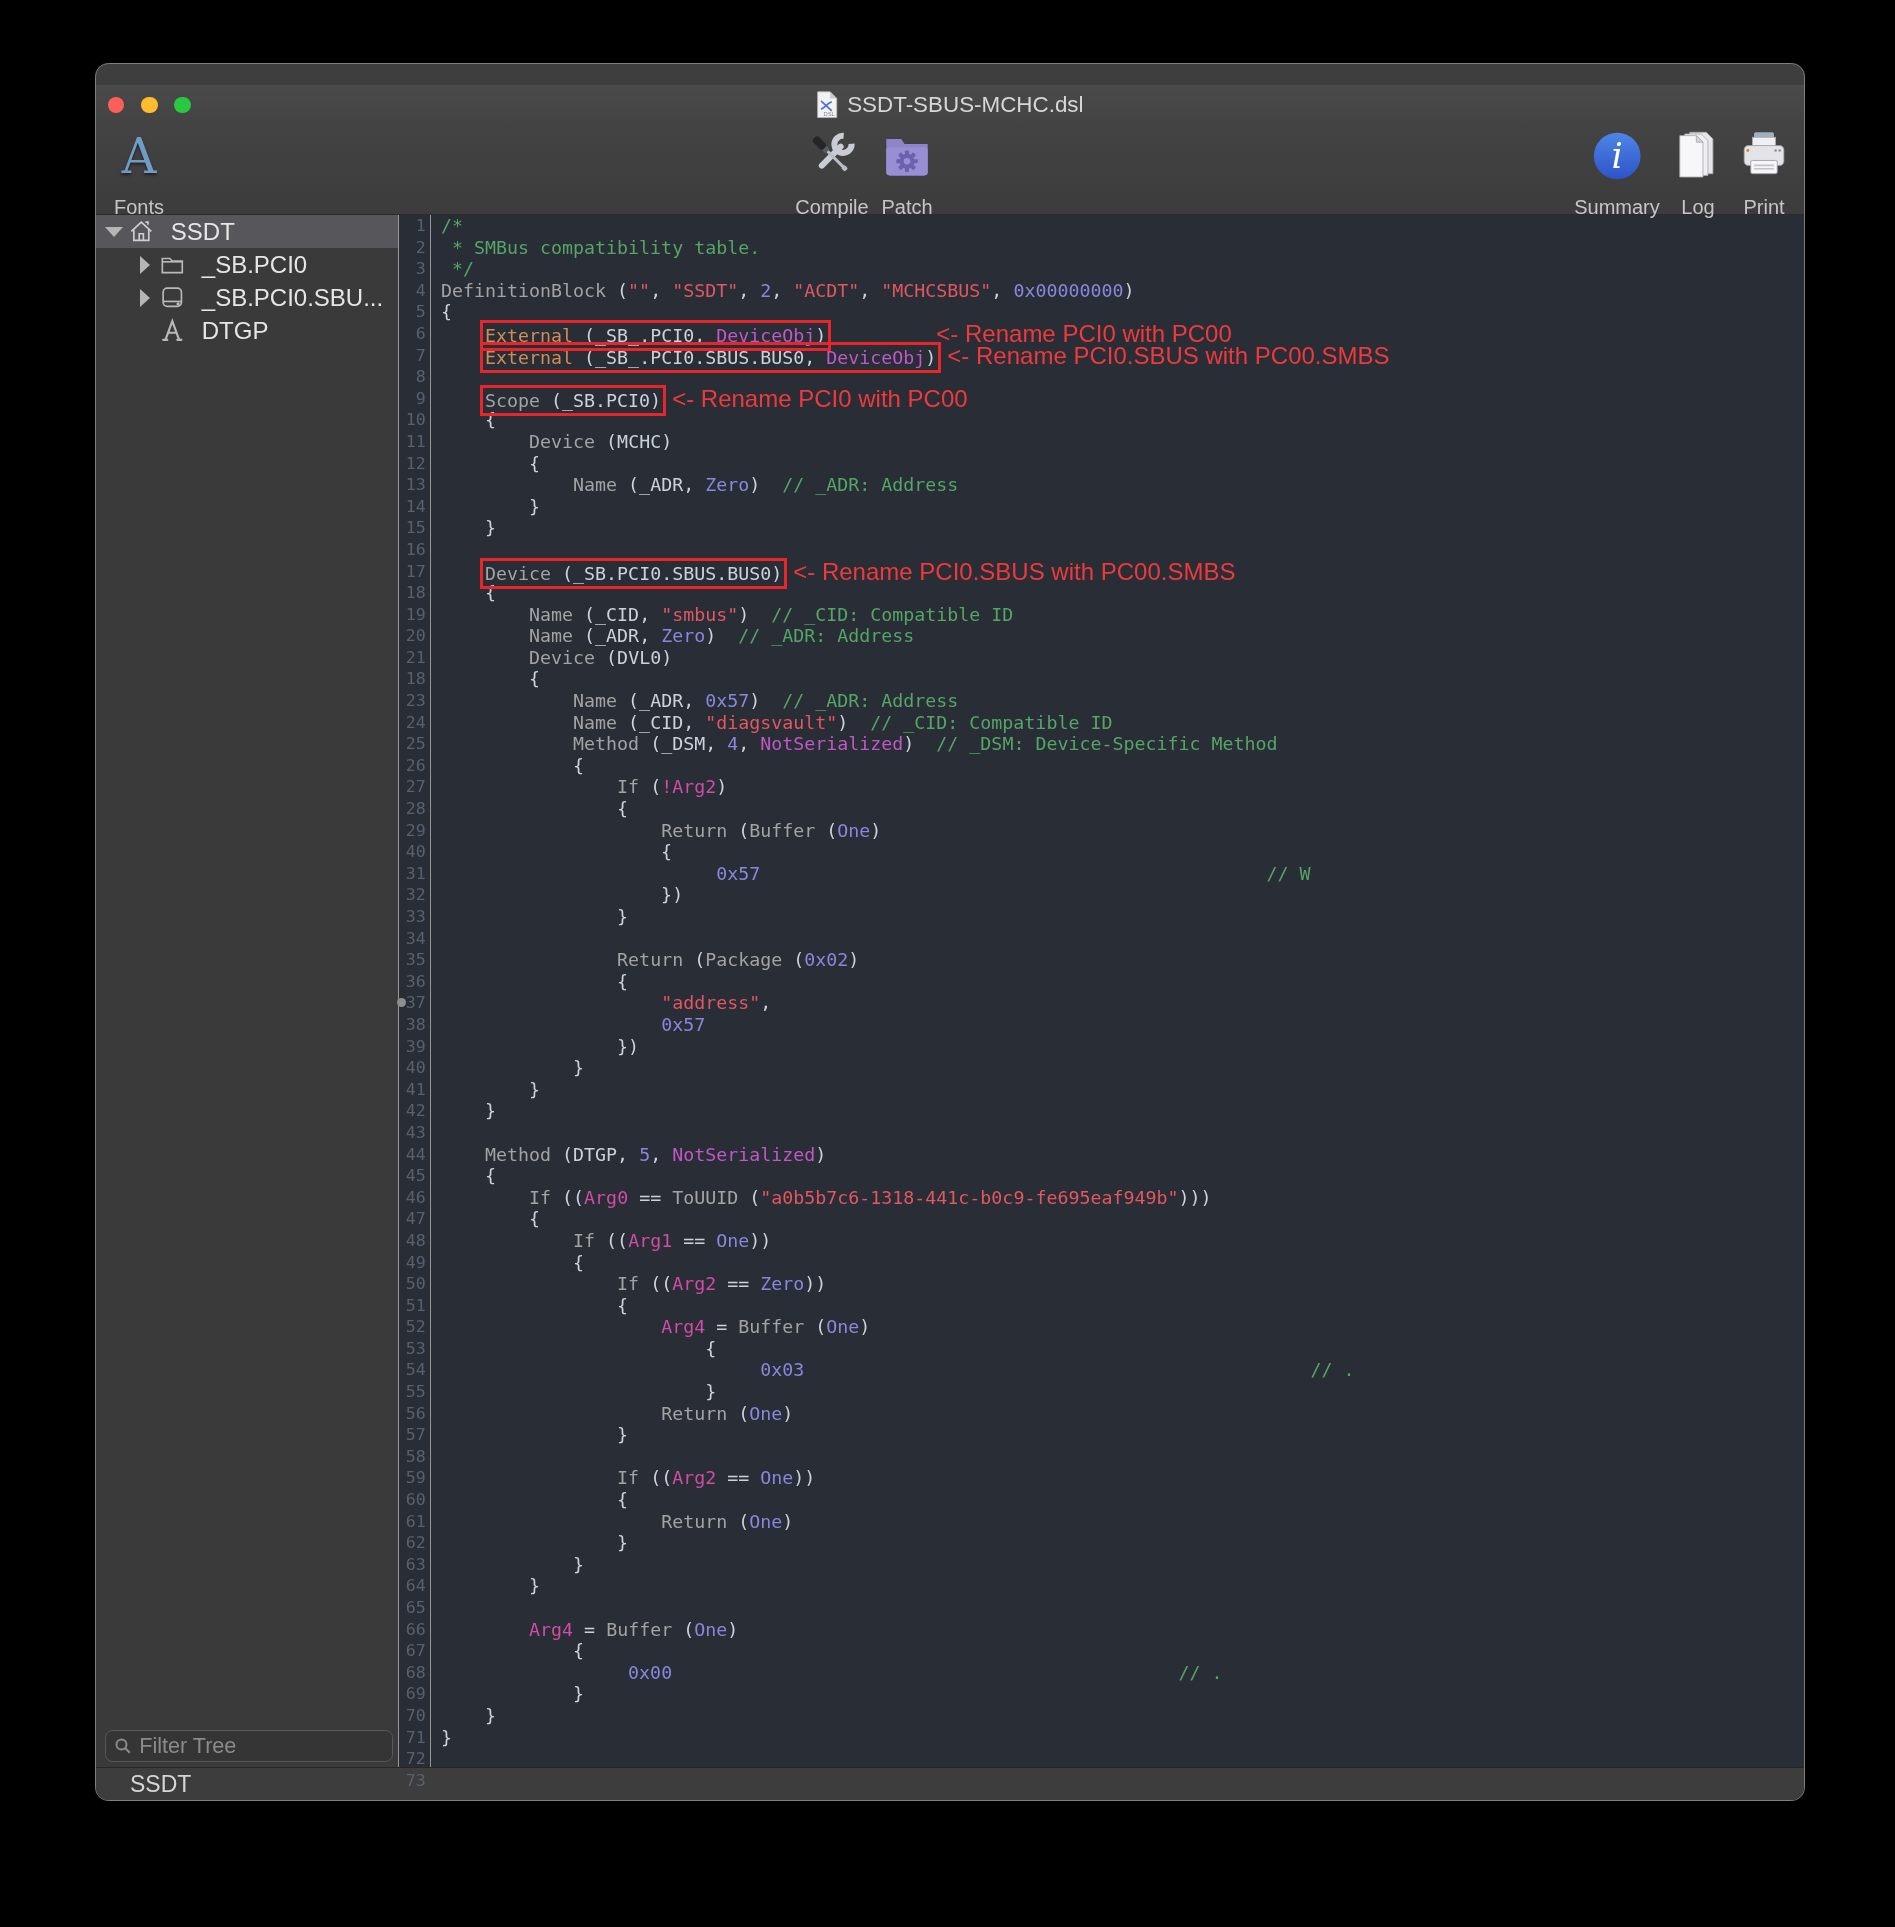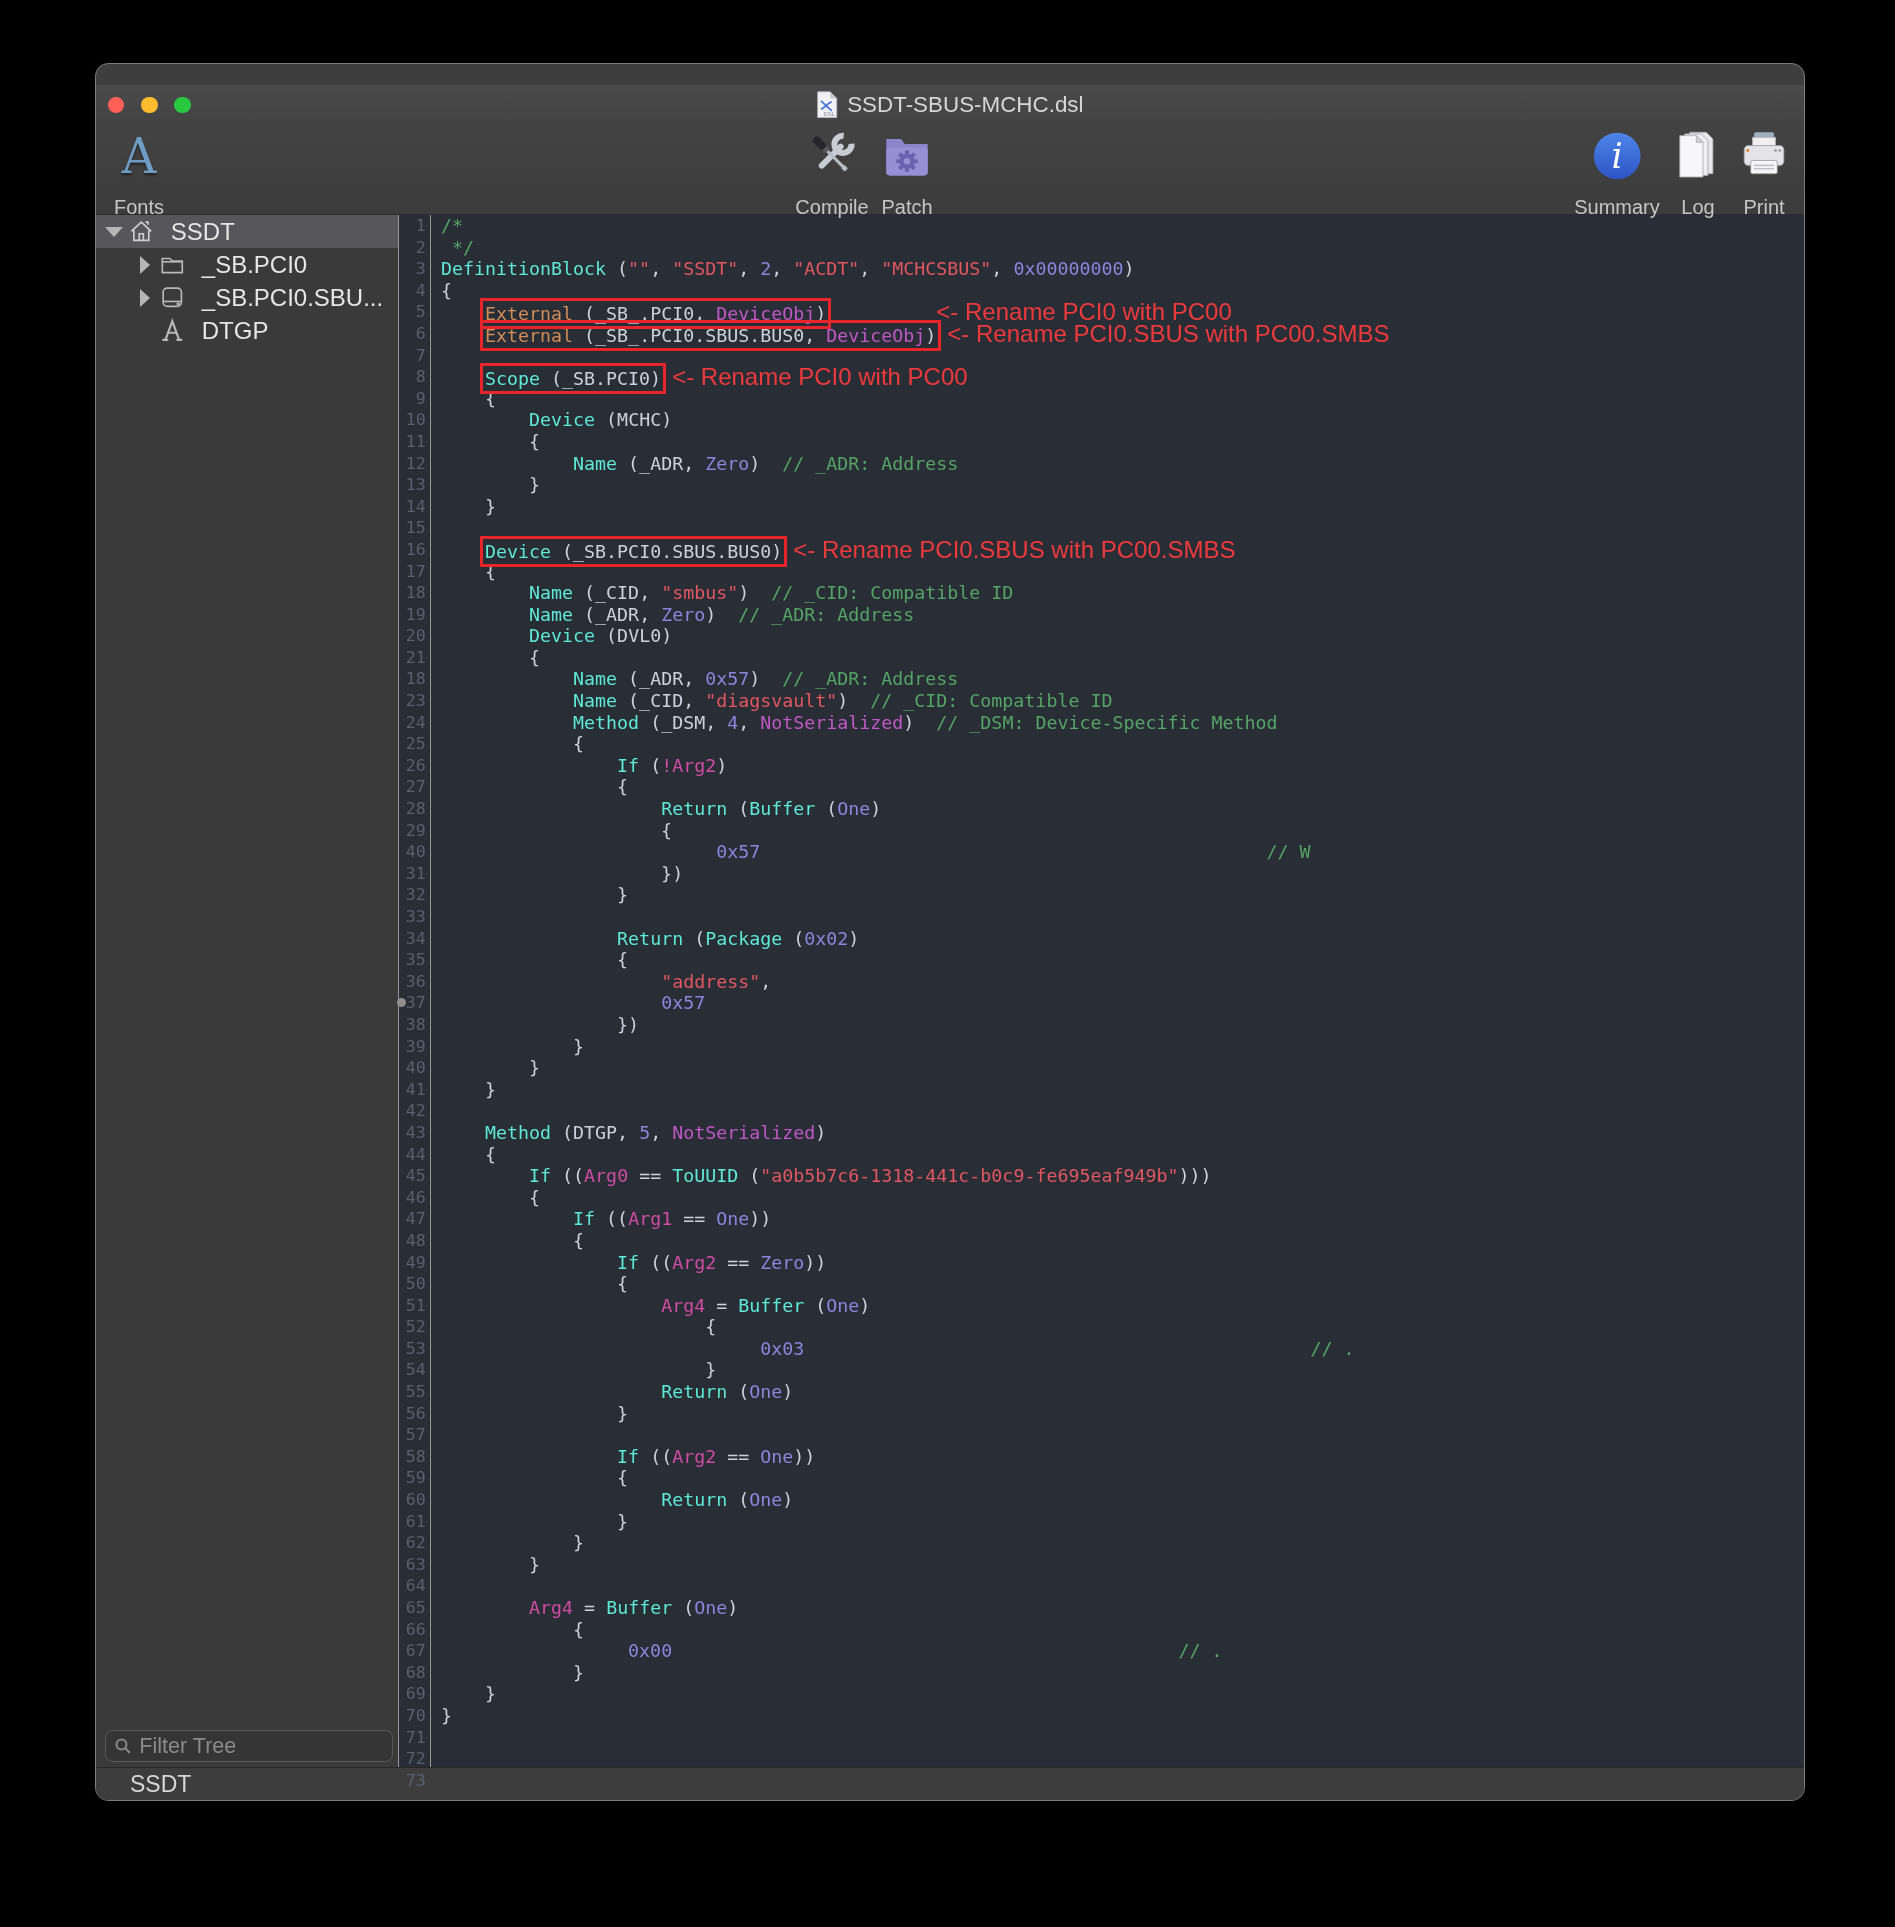--- a/index.html
+++ b/index.html
@@ -57,21 +57,21 @@
   #editor { flex:1 1 auto; background:#282d36; display:flex; min-width:0; font-family:"DejaVu Sans Mono",monospace; }
   #gutter {
     flex:0 0 33px; width:33px; border-left:1.7px solid #979797; border-right:1.7px solid #979797;
     color:#59606e; font-size:16.6px; text-align:right; padding-right:4.2px;
   }
   #gutter .ln { height:21.6px; line-height:21.6px; position:relative; }
   .marker { position:absolute; left:-1.7px; top:5.8px; width:9.1px; height:9.1px; border-radius:50%; background:#8e8e8e; }
   #code { flex:1; padding-left:10px; overflow:hidden; }
   .cl { height:21.6px; line-height:21.6px; white-space:pre; font-size:18.3px; }
   .tk-p { color:#ccd2dd; }
-  .tk-k { color:#5eead4; }
+  .tk-k { color:#a3a3a3; }
   .tk-c { color:#55a565; }
   .tk-s { color:#e25760; }
   .tk-n { color:#8a87dd; }
   .tk-m { color:#c058c6; }
   .tk-a { color:#d14da4; }
   .tk-e { color:#d08d58; }
   .tk-x { color:#ee3a3c; font-family:"Liberation Sans",sans-serif; font-size:24px; }
   .rbox { outline:3.3px solid #e8252b; outline-offset:2.5px; }
   
   #statusbar {
@@ -336,20 +336,21 @@
           <div class="ln">67</div>
           <div class="ln">68</div>
           <div class="ln">69</div>
           <div class="ln">70</div>
           <div class="ln">71</div>
           <div class="ln">72</div>
           <div class="ln">73</div>
         </div>
       <div id="code">
           <div class="cl"><span class="tk-c">/*</span></div>
+          <div class="cl"><span class="tk-c"> * SMBus compatibility table.</span></div>
           <div class="cl"><span class="tk-c"> */</span></div>
           <div class="cl"><span class="tk-k">DefinitionBlock</span><span class="tk-p"> (</span><span class="tk-s">""</span><span class="tk-p">, </span><span class="tk-s">"SSDT"</span><span class="tk-p">, </span><span class="tk-n">2</span><span class="tk-p">, </span><span class="tk-s">"ACDT"</span><span class="tk-p">, </span><span class="tk-s">"MCHCSBUS"</span><span class="tk-p">, </span><span class="tk-n">0x00000000</span><span class="tk-p">)</span></div>
           <div class="cl"><span class="tk-p">{</span></div>
           <div class="cl"><span class="tk-p">    </span><span class="rbox"><span class="tk-e">External</span><span class="tk-p"> (_SB_.PCI0, </span><span class="tk-m">DeviceObj</span><span class="tk-p">)</span></span><span class="tk-p">          </span><span class="tk-x">&lt;- Rename PCI0 with PC00</span></div>
           <div class="cl"><span class="tk-p">    </span><span class="rbox"><span class="tk-e">External</span><span class="tk-p"> (_SB_.PCI0.SBUS.BUS0, </span><span class="tk-m">DeviceObj</span><span class="tk-p">)</span></span><span class="tk-p"> </span><span class="tk-x">&lt;- Rename PCI0.SBUS with PC00.SMBS</span></div>
           <div class="cl"></div>
           <div class="cl"><span class="tk-p">    </span><span class="rbox"><span class="tk-k">Scope</span><span class="tk-p"> (_SB.PCI0)</span></span><span class="tk-p"> </span><span class="tk-x">&lt;- Rename PCI0 with PC00</span></div>
           <div class="cl"><span class="tk-p">    {</span></div>
           <div class="cl"><span class="tk-p">        </span><span class="tk-k">Device</span><span class="tk-p"> (MCHC)</span></div>
           <div class="cl"><span class="tk-p">        {</span></div>

